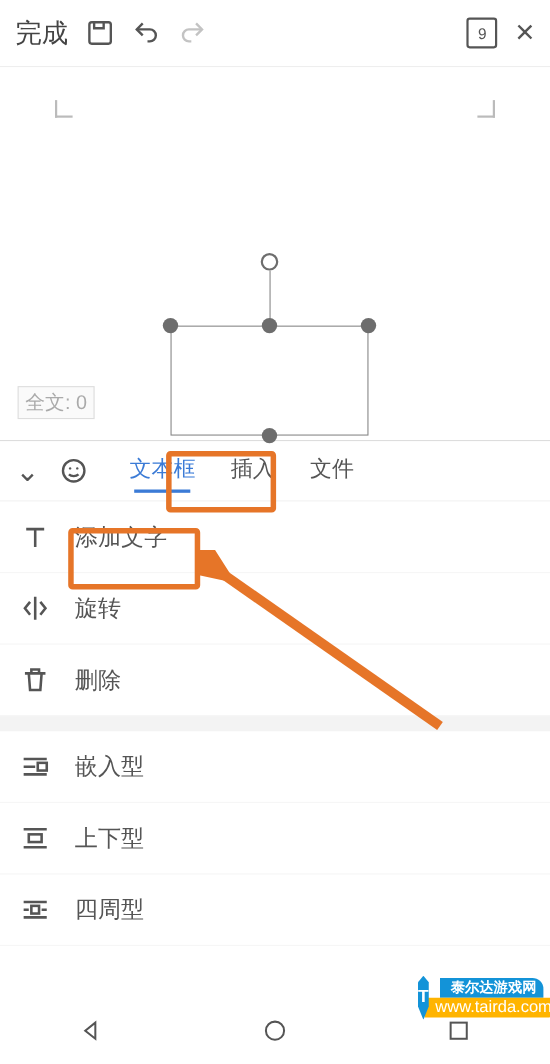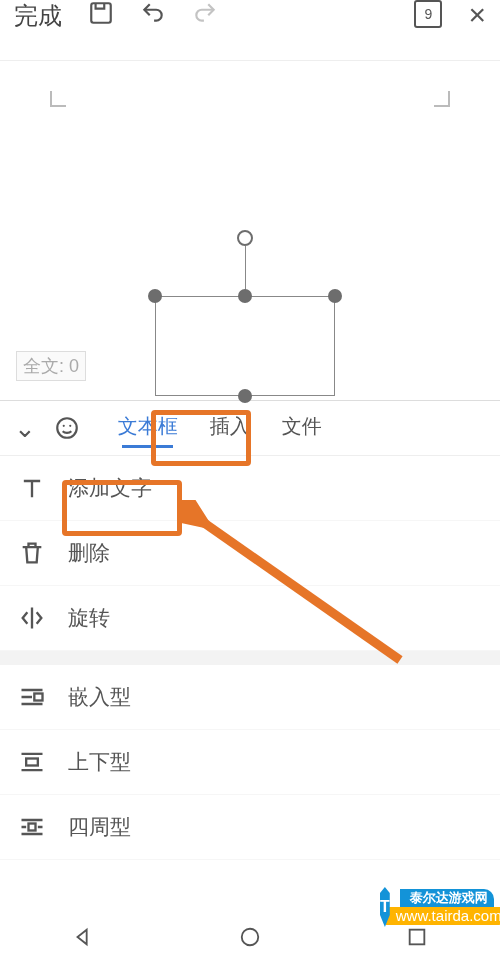--- a/index.html
+++ b/index.html
@@ -8,22 +8,23 @@
     font-family: -apple-system, "Helvetica Neue", Arial, sans-serif;
     background: #fff;
     position: relative;
     overflow: hidden;
     color: #4a4a4a;
   }
   
   .topbar {
     height: 60px;
     display: flex;
+    align-items: center;
     padding: 0 14px;
-    gap: 26px;
+    gap: 16px;
   }
   .topbar .done {
     font-size: 24px; font-weight: 400; color: #444;
   }
   .topbar .spacer { flex: 1; }
   .topbar svg, .topbar .glyph {
     width: 26px; height: 26px; stroke: #555; fill: none; stroke-width: 2;
   }
   .page-badge {
     width: 28px; height: 28px; border: 2px solid #555; border-radius: 3px;
@@ -213,29 +214,29 @@
 
 <div class="menu">
   <div class="row">
     <svg viewBox="0 0 24 24">
         <path d="M5 6h14M12 6v14"></path>
       </svg>
     <span>添加文字</span>
   </div>
   <div class="row">
     <svg viewBox="0 0 24 24">
+        <path d="M12 3v18M8 7l-4 5 4 5M16 7l4 5-4 5"></path>
+      </svg>
+    <span>旋转</span>
+  </div>
+  <div class="row">
+    <svg viewBox="0 0 24 24">
         <path d="M4 7h16M9 7V4h6v3M7 7l1 13h8l1-13"></path>
       </svg>
     <span>删除</span>
-  </div>
-  <div class="row">
-    <svg viewBox="0 0 24 24">
-        <path d="M12 3v18M8 7l-4 5 4 5M16 7l4 5-4 5"></path>
-      </svg>
-    <span>旋转</span>
   </div>
 </div>
 
 <div class="section-gap"></div>
 
 <div class="menu">
   <div class="row">
     <svg viewBox="0 0 24 24">
         <path d="M3 6h18M3 12h9M3 18h18"></path>
         <rect x="14" y="9" width="7" height="6"></rect>

